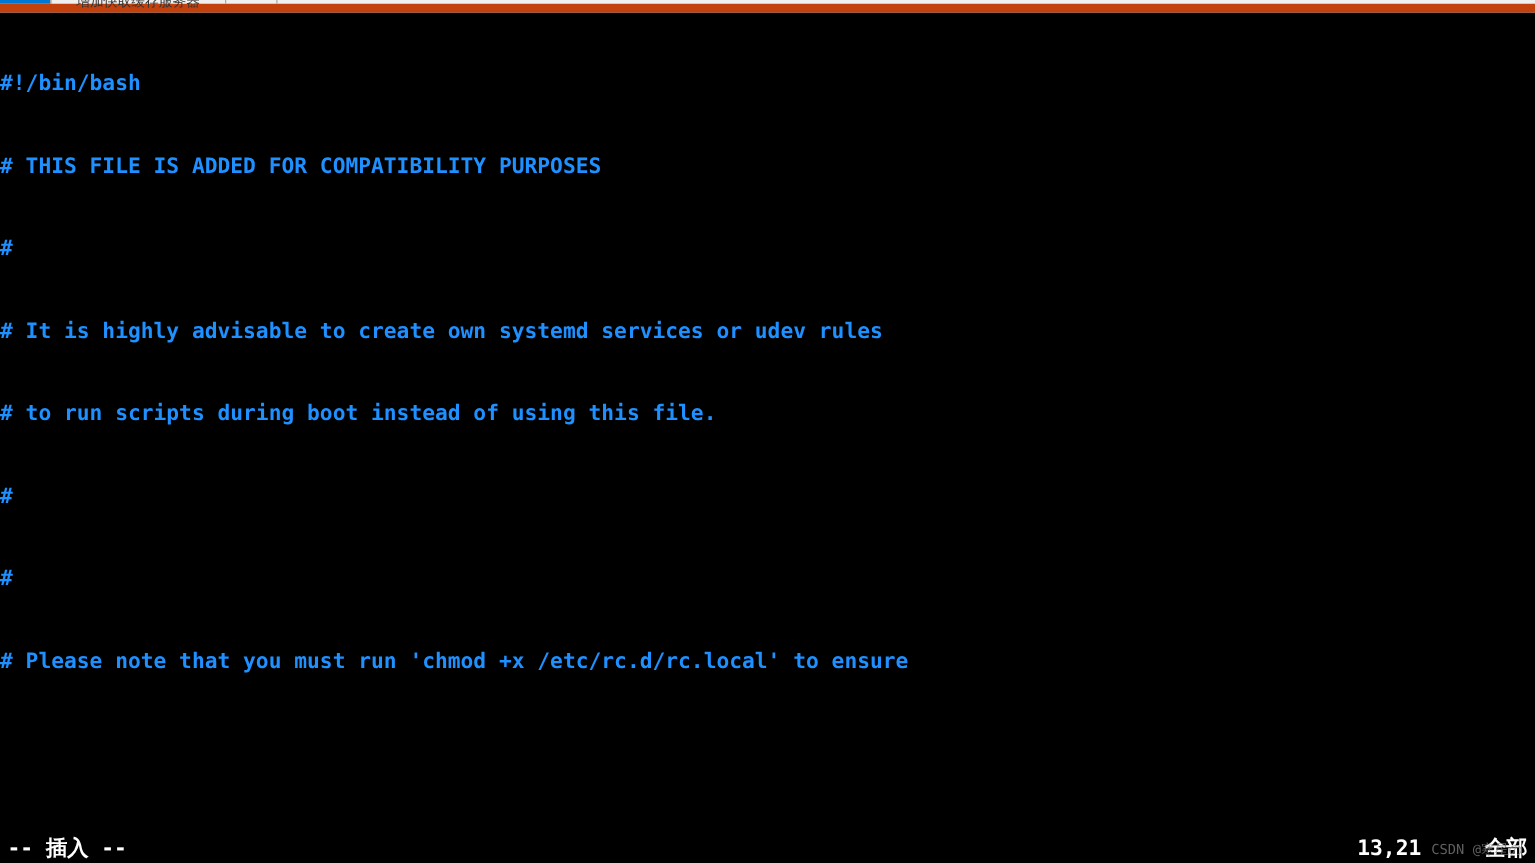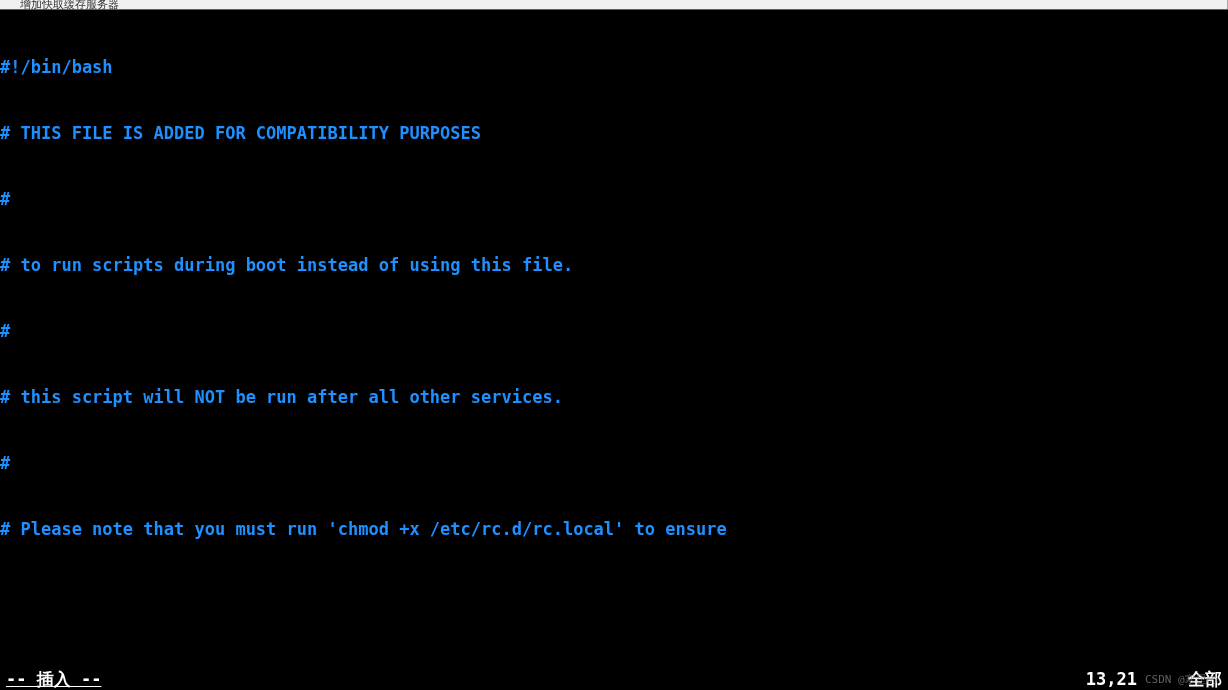--- a/index.html
+++ b/index.html
@@ -14,22 +14,21 @@
       font-family: 'Consolas', 'Monaco', monospace;
       font-size: 17px;
       line-height: 22px;
       overflow: hidden;
       position: relative;
     }
     .tab-bar {
       display: flex;
       height: 10px;
       background: #f0f0f0;
-      border-bottom: 1px solid #c2410c;
-      flex-direction: column;
+      border-bottom: 7px solid #c2410c;
     }
     .tab {
       padding: 0 20px;
       font-size: 11px;
       color: #333;
       border-right: 1px solid #aaa;
       display: flex;
       align-items: center;
       height: 100%;
     }
@@ -53,21 +52,20 @@
       right: 0;
       display: flex;
       justify-content: space-between;
       color: #fff;
       font-weight: bold;
       padding: 0 6px;
       height: 22px;
     }
     .status-left {
       color: #fff;
-      text-decoration: underline;
     }
     .status-right {
       display: flex;
       gap: 51px;
     }
     .watermark {
       position: absolute;
       bottom: 4px;
       right: 10px;
       color: #888;
@@ -89,23 +87,23 @@
   </div>
   <div class="tab">
     <span></span>
   </div>
 </div>
 
 <div class="editor">
   <div class="line">#!/bin/bash</div>
   <div class="line"># THIS FILE IS ADDED FOR COMPATIBILITY PURPOSES</div>
   <div class="line">#</div>
+  <div class="line"># It is highly advisable to create own systemd services or udev rules</div>
   <div class="line"># to run scripts during boot instead of using this file.</div>
   <div class="line">#</div>
-  <div class="line"># this script will NOT be run after all other services.</div>
   <div class="line">#</div>
   <div class="line"># Please note that you must run 'chmod +x /etc/rc.d/rc.local' to ensure</div>
   
   
   
   
   
   
   
   

